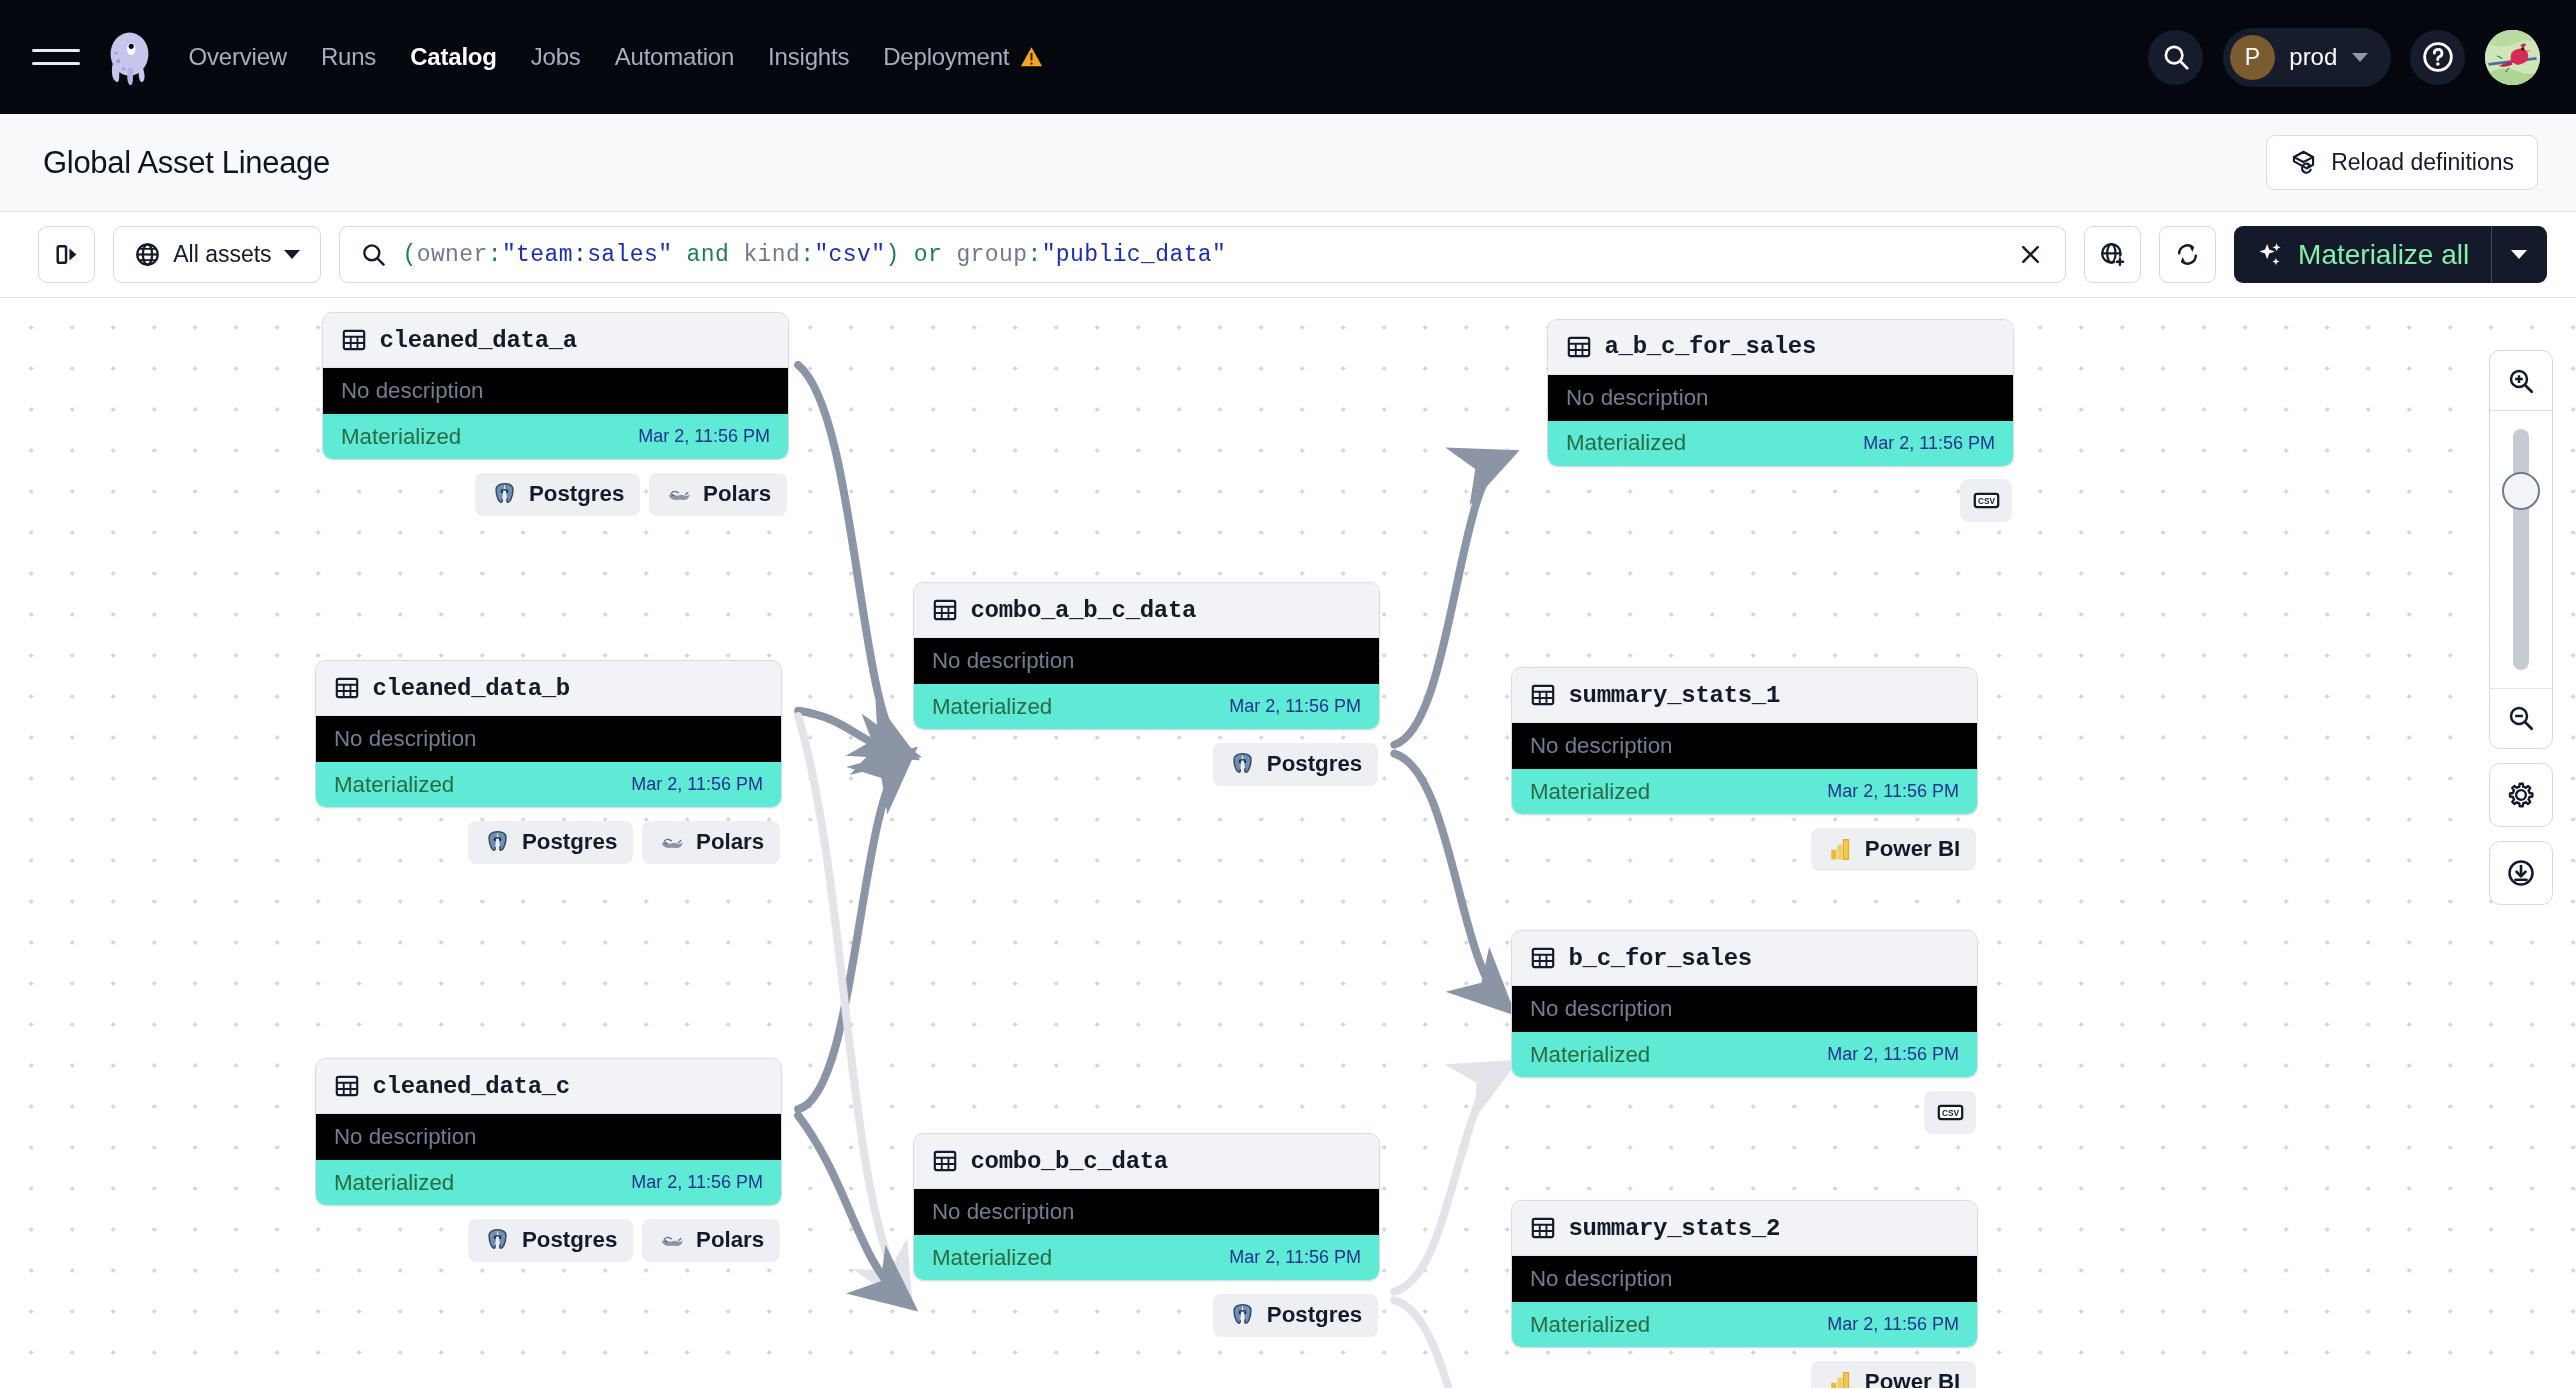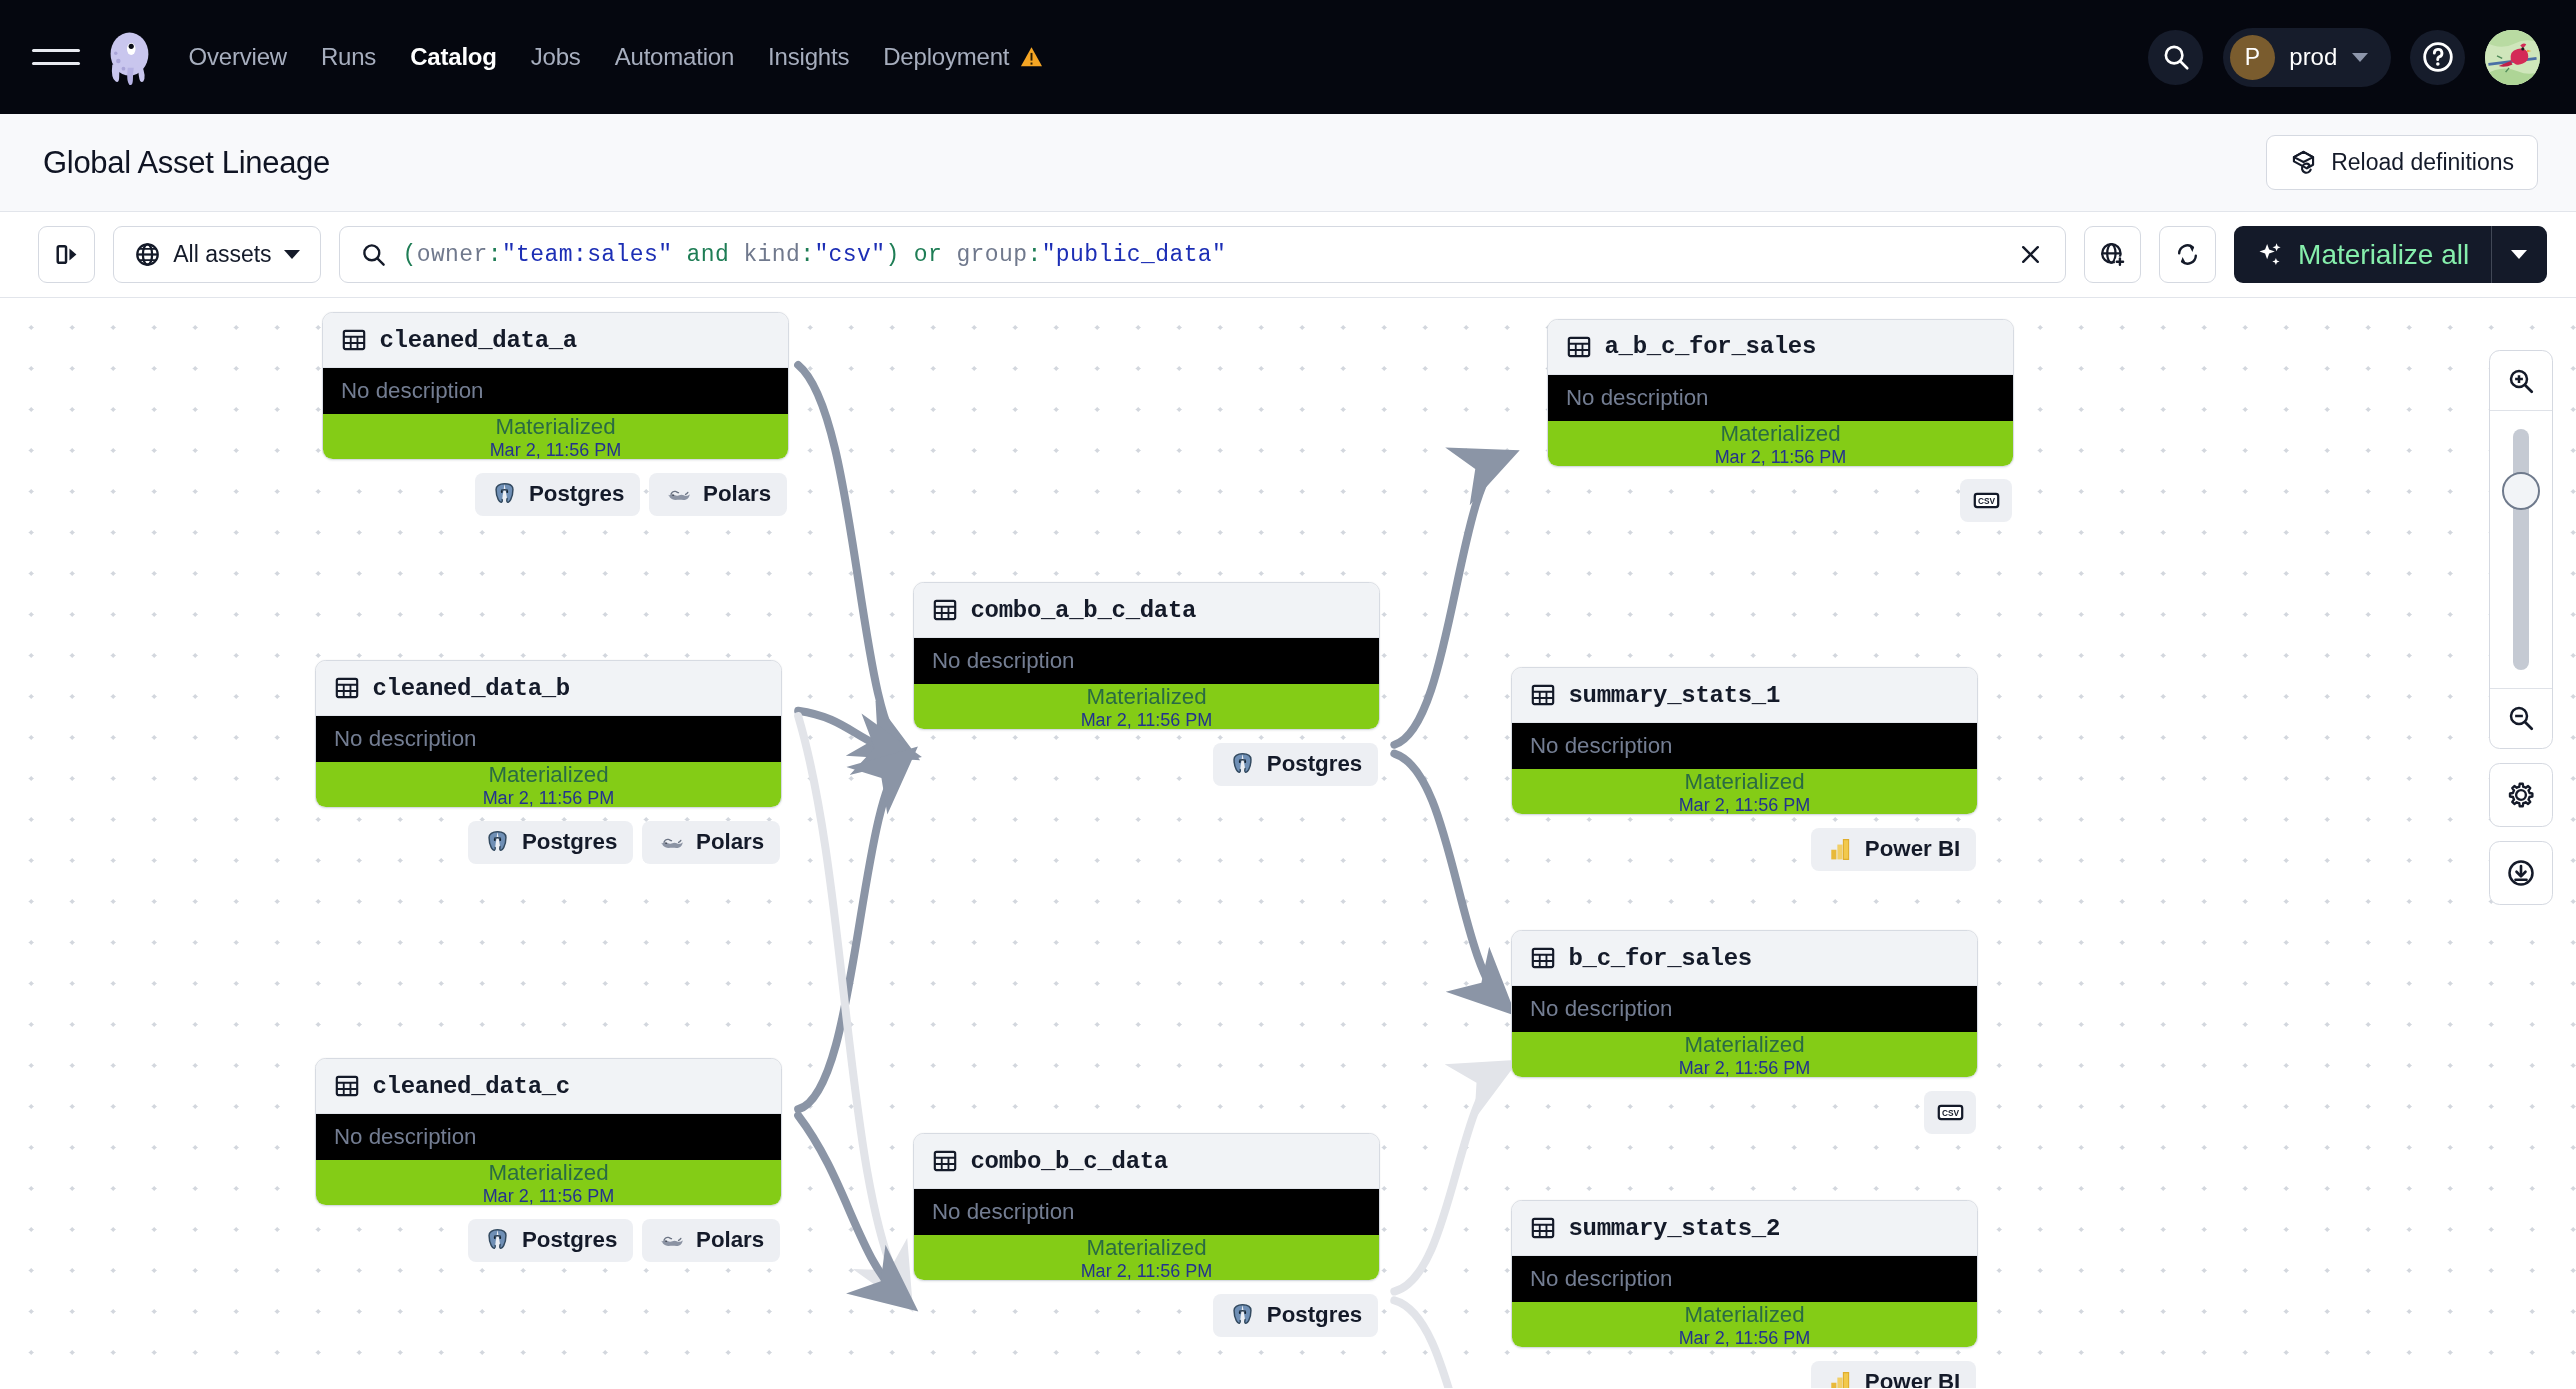--- a/index.html
+++ b/index.html
@@ -142,22 +142,22 @@
   }
   .node-title {
     font-family: "Liberation Mono", monospace; font-size: 24px; font-weight: 700;
     color:#141a29; letter-spacing: -0.3px; white-space: nowrap;
   }
   .node-desc {
     height: 46px; display:flex; align-items:center; padding: 0 18px;
     font-size: 22.3px; color:#737d92; background:#000000;
   }
   .node-status {
-    height: 45px; background:#84cc16; display:flex; align-items:center;
-    padding: 0 18px; justify-content:space-between;flex-direction:column;
+    height: 45px; background:#5eead4; display:flex; align-items:center;
+    padding: 0 18px; justify-content:space-between;
   }
   .node-status .st-label { font-size: 22.3px; color:#2a6b43; }
   .node-status .st-time  { font-size: 18px; color:#23338e; }
 
   .tags { display:flex; justify-content:flex-end; gap: 9px; margin-top: 12.5px; padding-right: 1.8px; }
   .tag {
     height: 43px; background:#edeff3; border-radius: 8px;
     display:flex; align-items:center; gap: 10.7px; padding: 0 16px; cursor:pointer;
   }
   .tag span { font-size: 22.3px; font-weight: 700; color:#141a29; white-space:nowrap; }

